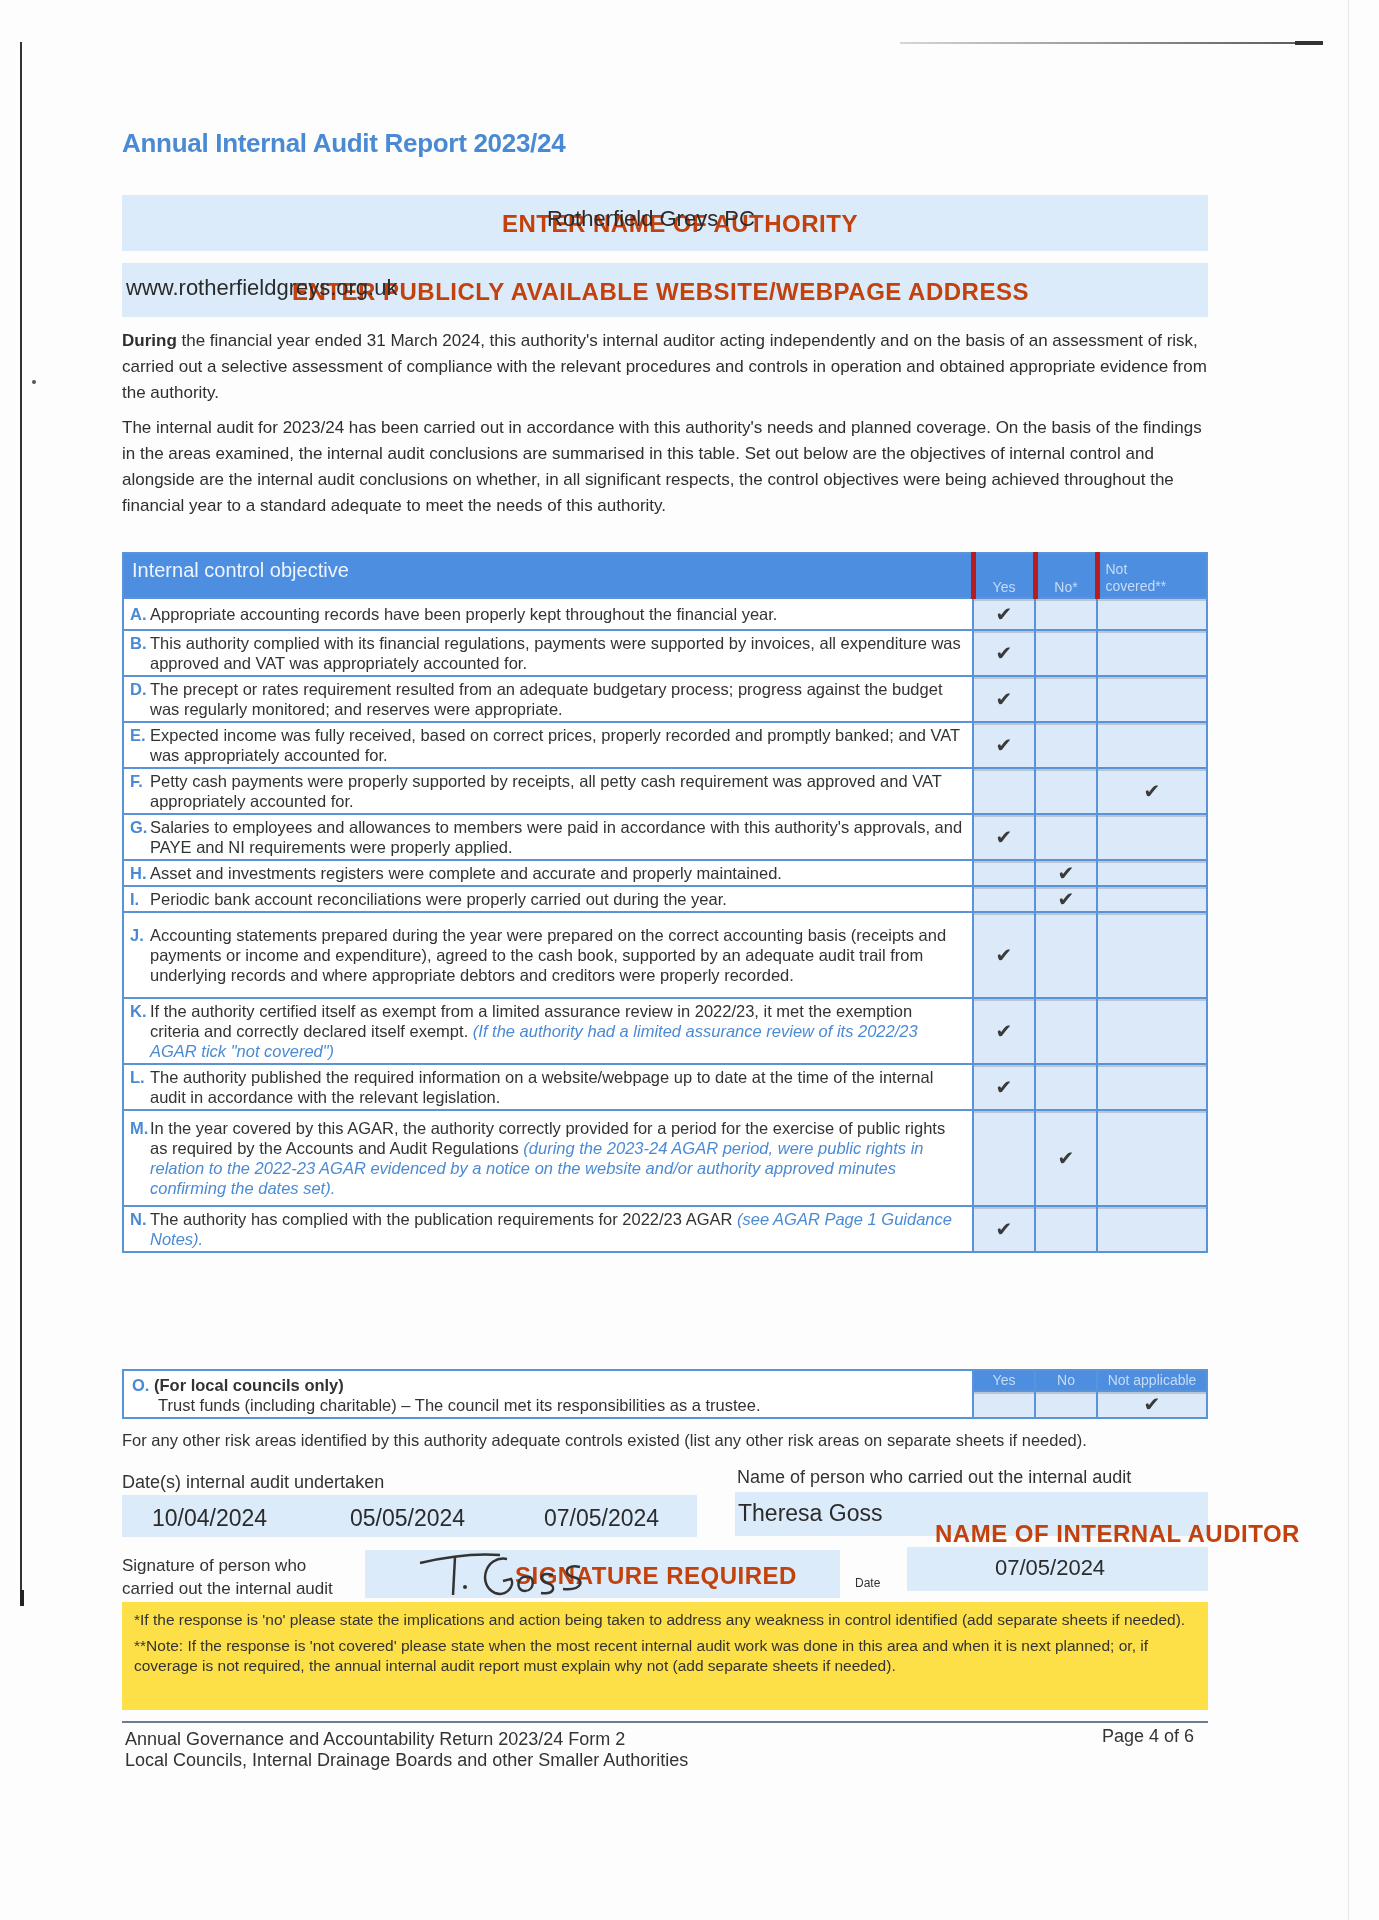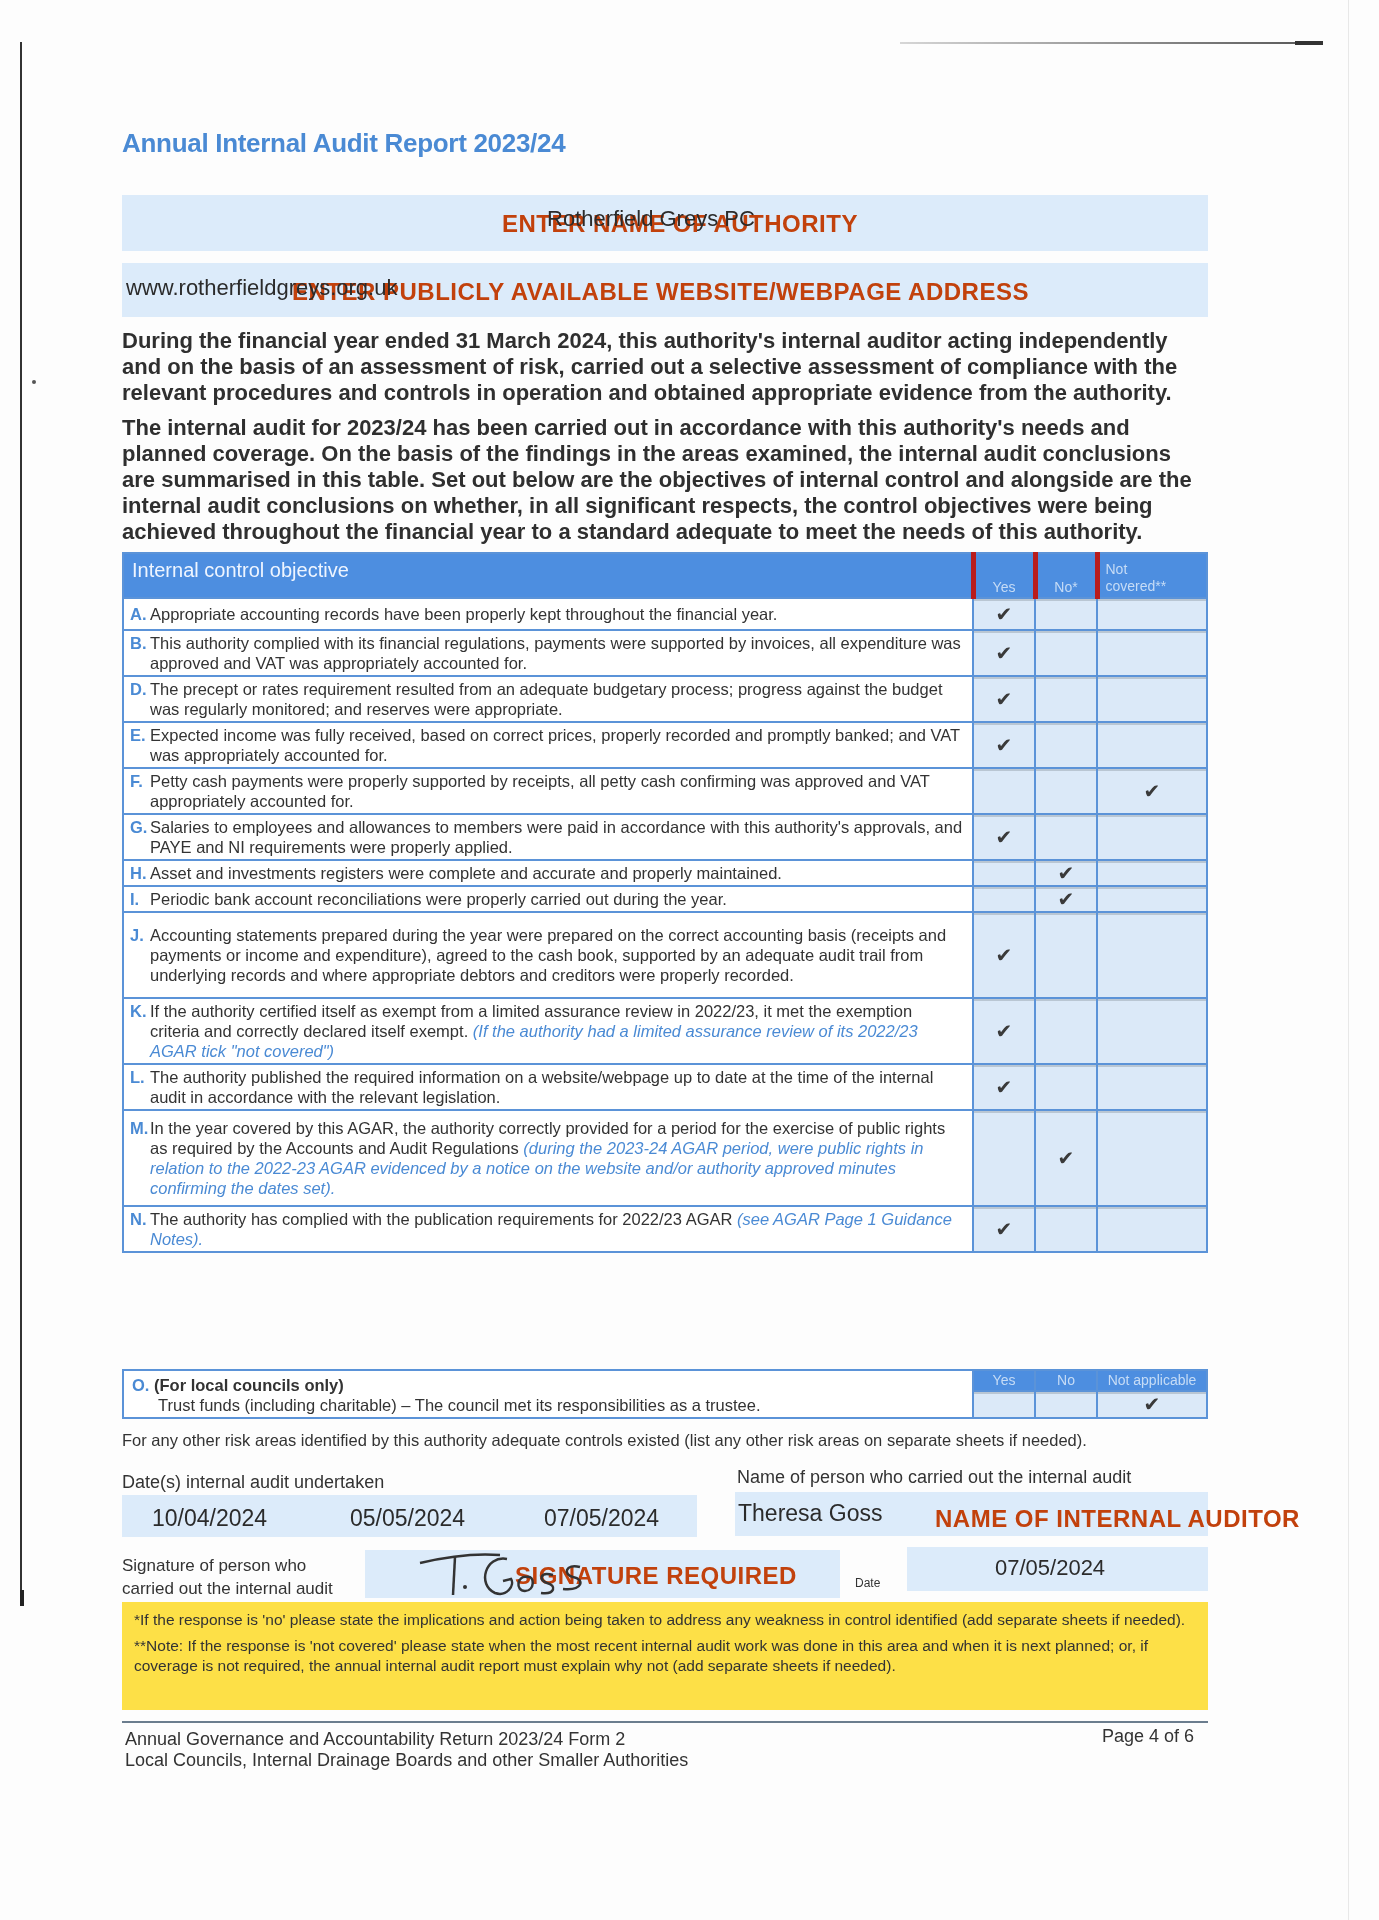--- a/index.html
+++ b/index.html
@@ -12,21 +12,21 @@
   .scan-top-rule-end { position: absolute; left: 1295px; top: 41px; width: 28px; height: 4px; background: #333; }
   .scan-right-edge { position: absolute; left: 1348px; top: 0; width: 1px; height: 1920px; background: #e8e8e8; }
   .stray-dot { position: absolute; left: 32px; top: 380px; width: 4px; height: 4px; border-radius: 2px; background: #555; }
 
   .page-title { position: absolute; left: 122px; top: 128px; font-size: 26px; font-weight: bold; color: #4a8ad4; letter-spacing: -0.3px; text-align: center; }
 
   .field-box { position: absolute; background: #dcebfa; }
   .field-ghost { position: absolute; color: #c2410c; font-weight: bold; font-size: 24px; letter-spacing: 0.5px; white-space: nowrap; }
   .field-value { position: absolute; color: #2b2b2b; white-space: nowrap; }
 
-  .para { position: absolute; left: 122px; width: 1085px; font-size: 22px; line-height: 26px; color: #2f2f2f; font-weight: bold; }
+  .para { position: absolute; left: 122px; width: 1085px; font-size: 17px; line-height: 26px; color: #2f2f2f; }
   .para b { color: #2f2f2f; }
 
   table.ico { position: absolute; left: 122px; top: 552px; width: 1086px; border-collapse: collapse; }
   table.ico td, table.ico th { border: 2px solid #5b93d8; }
   table.ico th { background: #4d8ee0; color: #eef5ff; font-weight: normal; text-align: left; vertical-align: top; }
   table.ico th.h-main { font-size: 20px; padding: 5px 8px; height: 45px; }
   table.ico th.h-col { font-size: 14px; text-align: center; vertical-align: bottom; padding: 0 2px 2px; color: #c6dcf6; border-left: 5px solid #b91c1c; }
   table.ico th.h-col.nc { text-align: left; padding-left: 6px; line-height: 17px; }
   table.ico td.obj { background: #fff; font-size: 16.5px; line-height: 20px; padding: 2px 8px 2px 26px; text-indent: -20px; color: #333; }
   table.ico td.obj .letter { color: #4a8ad4; font-weight: bold; display: inline-block; width: 20px; text-indent: 0; }
@@ -110,21 +110,21 @@
         <td class="cell c-no"></td>
         <td class="cell c-nc"></td>
       </tr>
       <tr style="height: 46px;">
         <td class="obj"><span class="letter">E.</span><span>Expected income was fully received, based on correct prices, properly recorded and promptly banked; and VAT was appropriately accounted for.</span><span class="note"></span></td>
         <td class="cell"><span class="tick">✔</span></td>
         <td class="cell c-no"></td>
         <td class="cell c-nc"></td>
       </tr>
       <tr style="height: 46px;">
-        <td class="obj"><span class="letter">F.</span><span>Petty cash payments were properly supported by receipts, all petty cash confirming was approved and VAT appropriately accounted for.</span><span class="note"></span></td>
+        <td class="obj"><span class="letter">F.</span><span>Petty cash payments were properly supported by receipts, all petty cash requirement was approved and VAT appropriately accounted for.</span><span class="note"></span></td>
         <td class="cell"></td>
         <td class="cell c-no"></td>
         <td class="cell c-nc"><span class="tick">✔</span></td>
       </tr>
       <tr style="height: 46px;">
         <td class="obj"><span class="letter">G.</span><span>Salaries to employees and allowances to members were paid in accordance with this authority's approvals, and PAYE and NI requirements were properly applied.</span><span class="note"></span></td>
         <td class="cell"><span class="tick">✔</span></td>
         <td class="cell c-no"></td>
         <td class="cell c-nc"></td>
       </tr>
@@ -196,21 +196,21 @@
 
 <div class="small-line" style="left:122px; top:1472px; font-size:18px;">Date(s) internal audit undertaken</div>
 <div class="field-box" style="left:122px; top:1495px; width:575px; height:42px;">
   <div class="field-value" style="left:30px; top:10px; font-size:23px;">10/04/2024</div>
   <div class="field-value" style="left:228px; top:10px; font-size:23px;">05/05/2024</div>
   <div class="field-value" style="left:422px; top:10px; font-size:23px;">07/05/2024</div>
 </div>
 
 <div class="small-line" style="left:737px; top:1467px; font-size:18px;">Name of person who carried out the internal audit</div>
 <div class="field-box" style="left:735px; top:1492px; width:473px; height:44px;">
-  <div class="field-ghost" style="left:200px; top:13px;">NAME OF INTERNAL AUDITOR</div>
+  <div class="field-ghost" style="left:200px; top:28px;">NAME OF INTERNAL AUDITOR</div>
   <div class="field-value" style="left:3px; top:8px; font-size:23px;">Theresa Goss</div>
 </div>
 
 <div class="small-line" style="left:122px; top:1556px; font-size:17px;">Signature of person who</div>
 <div class="small-line" style="left:122px; top:1579px; font-size:17px;">carried out the internal audit</div>
 <div class="field-box" style="left:365px; top:1550px; width:475px; height:48px;">
   <div class="field-ghost" style="left:150px; top:12px;">SIGNATURE REQUIRED</div>
 </div>
 <svg class="signature" width="200" height="60" viewBox="0 0 200 60">
   <path d="M5 18 C 30 12, 60 8, 85 10" stroke="#333" stroke-width="2.5" fill="none"></path>

